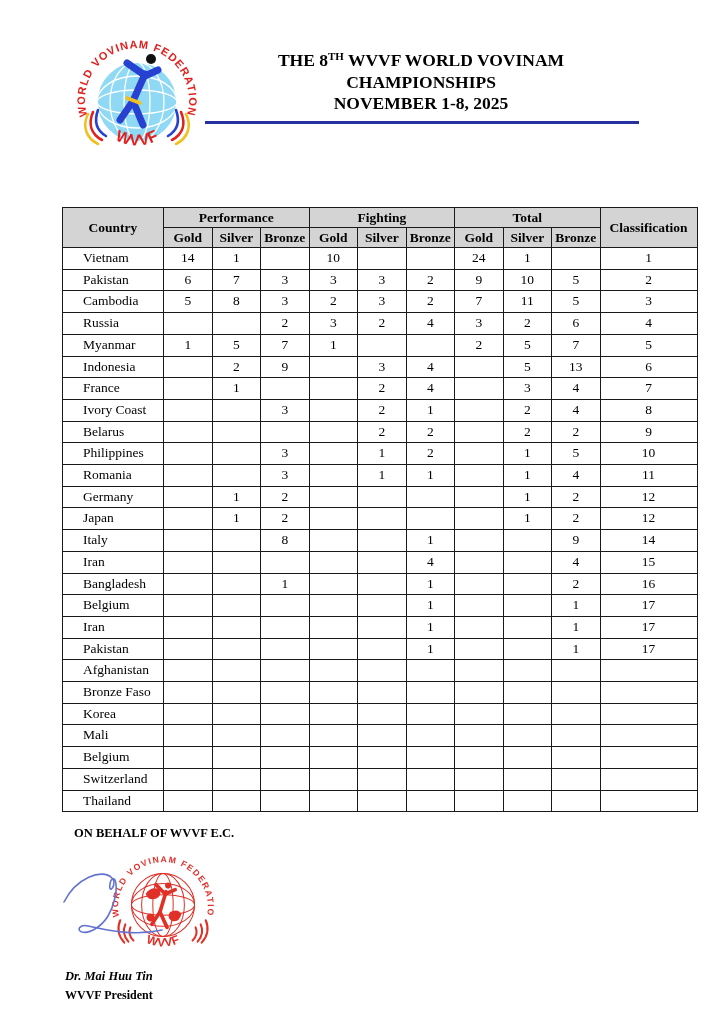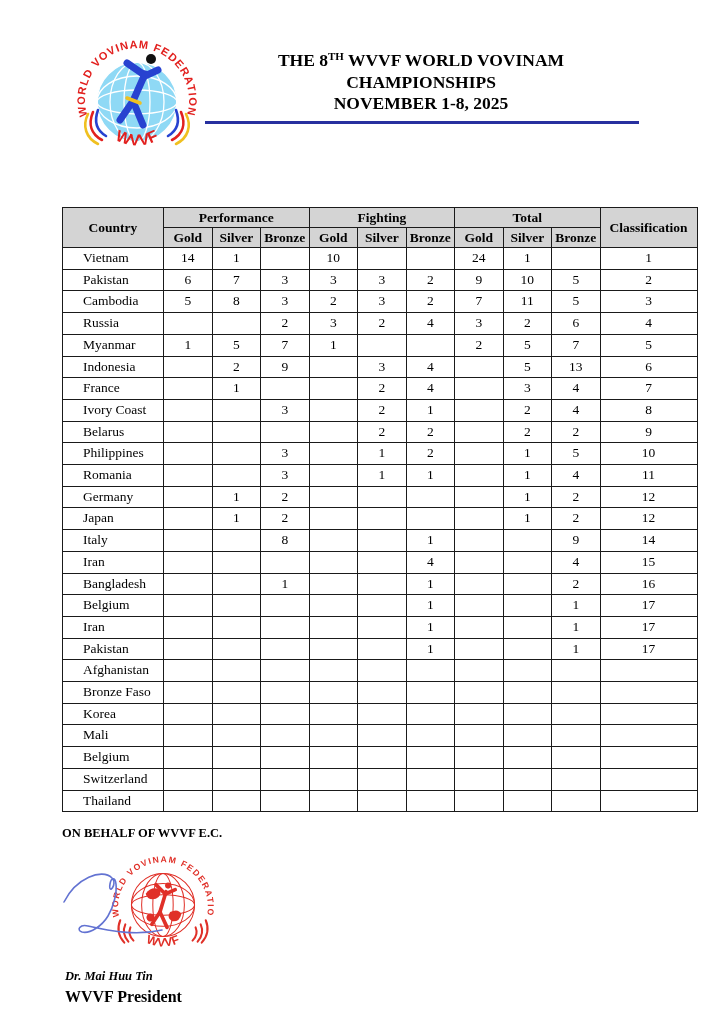--- a/index.html
+++ b/index.html
@@ -30,25 +30,25 @@
     position:absolute;left:62px;top:207px;width:635px;
     border-collapse:collapse;table-layout:fixed;border-radius:10px;
   }
   table.cls th, table.cls td{
     border:1px solid var(--border-black);
     font-size:13.5px;padding:0;overflow:hidden;white-space:nowrap;
   }
   table.cls thead th{background:var(--header-gray);font-weight:bold;height:20px;text-align:center;}
   table.cls tbody td{height:20.7px;line-height:20.7px;text-align:center;background:#fff;}
   table.cls tbody td.country{text-align:left;padding-left:20px;}
-  .behalf{position:absolute;left:62px;top:826px;font-weight:bold;font-size:12.5px;}
+  .behalf{position:absolute;left:74px;top:826px;font-weight:bold;font-size:12.5px;}
   .stamp{position:absolute;left:107px;top:851px;width:112px;height:112px;}
   .signature{position:absolute;left:58px;top:862px;width:120px;height:92px;}
   .signer-name{position:absolute;left:65px;top:969px;font-weight:bold;font-size:12.5px;font-style:italic;}
-  .signer-title{position:absolute;left:65px;top:988px;font-weight:bold;font-size:16px;}
+  .signer-title{position:absolute;left:65px;top:988px;font-weight:bold;font-size:12px;}
   .ring-text{font-family:"Liberation Sans", sans-serif;font-weight:bold;fill:var(--logo-red);}
   .stamp .ring-text{fill:var(--stamp-red);}
 </style>
 </head>
 <body>
 
 <div class="page">
 
   <svg class="logo" viewBox="0 0 130 130">
     <defs>

